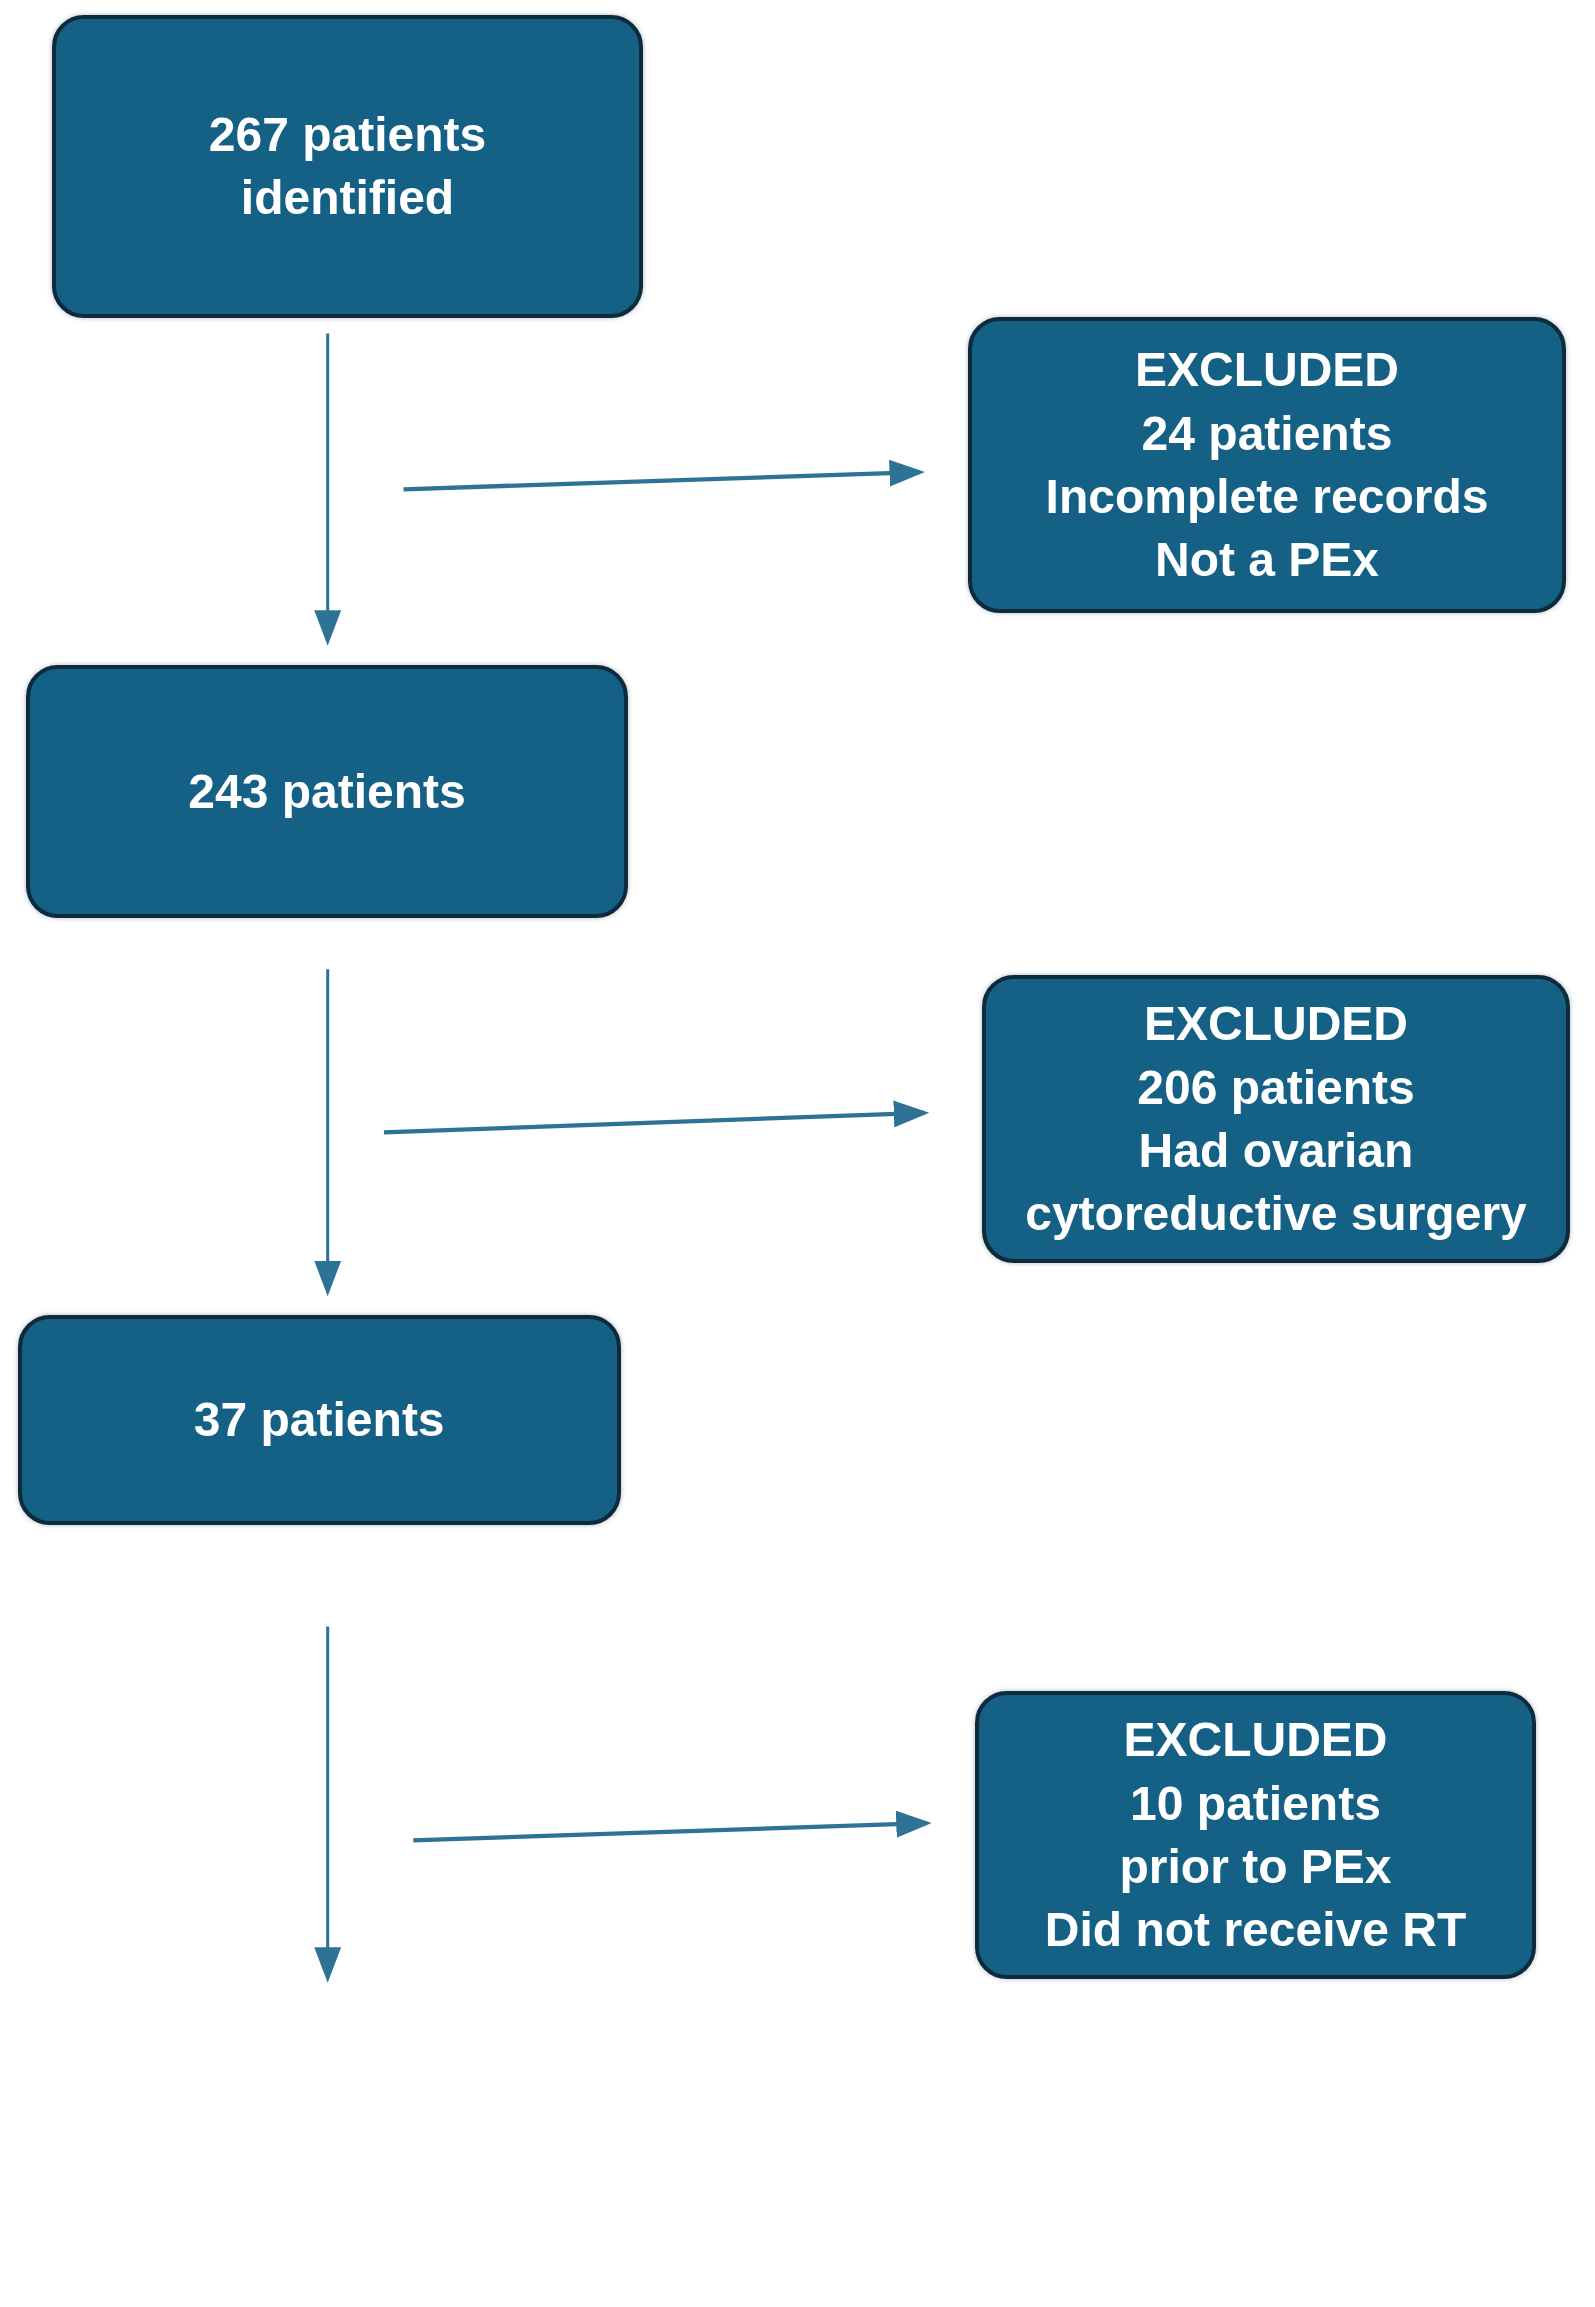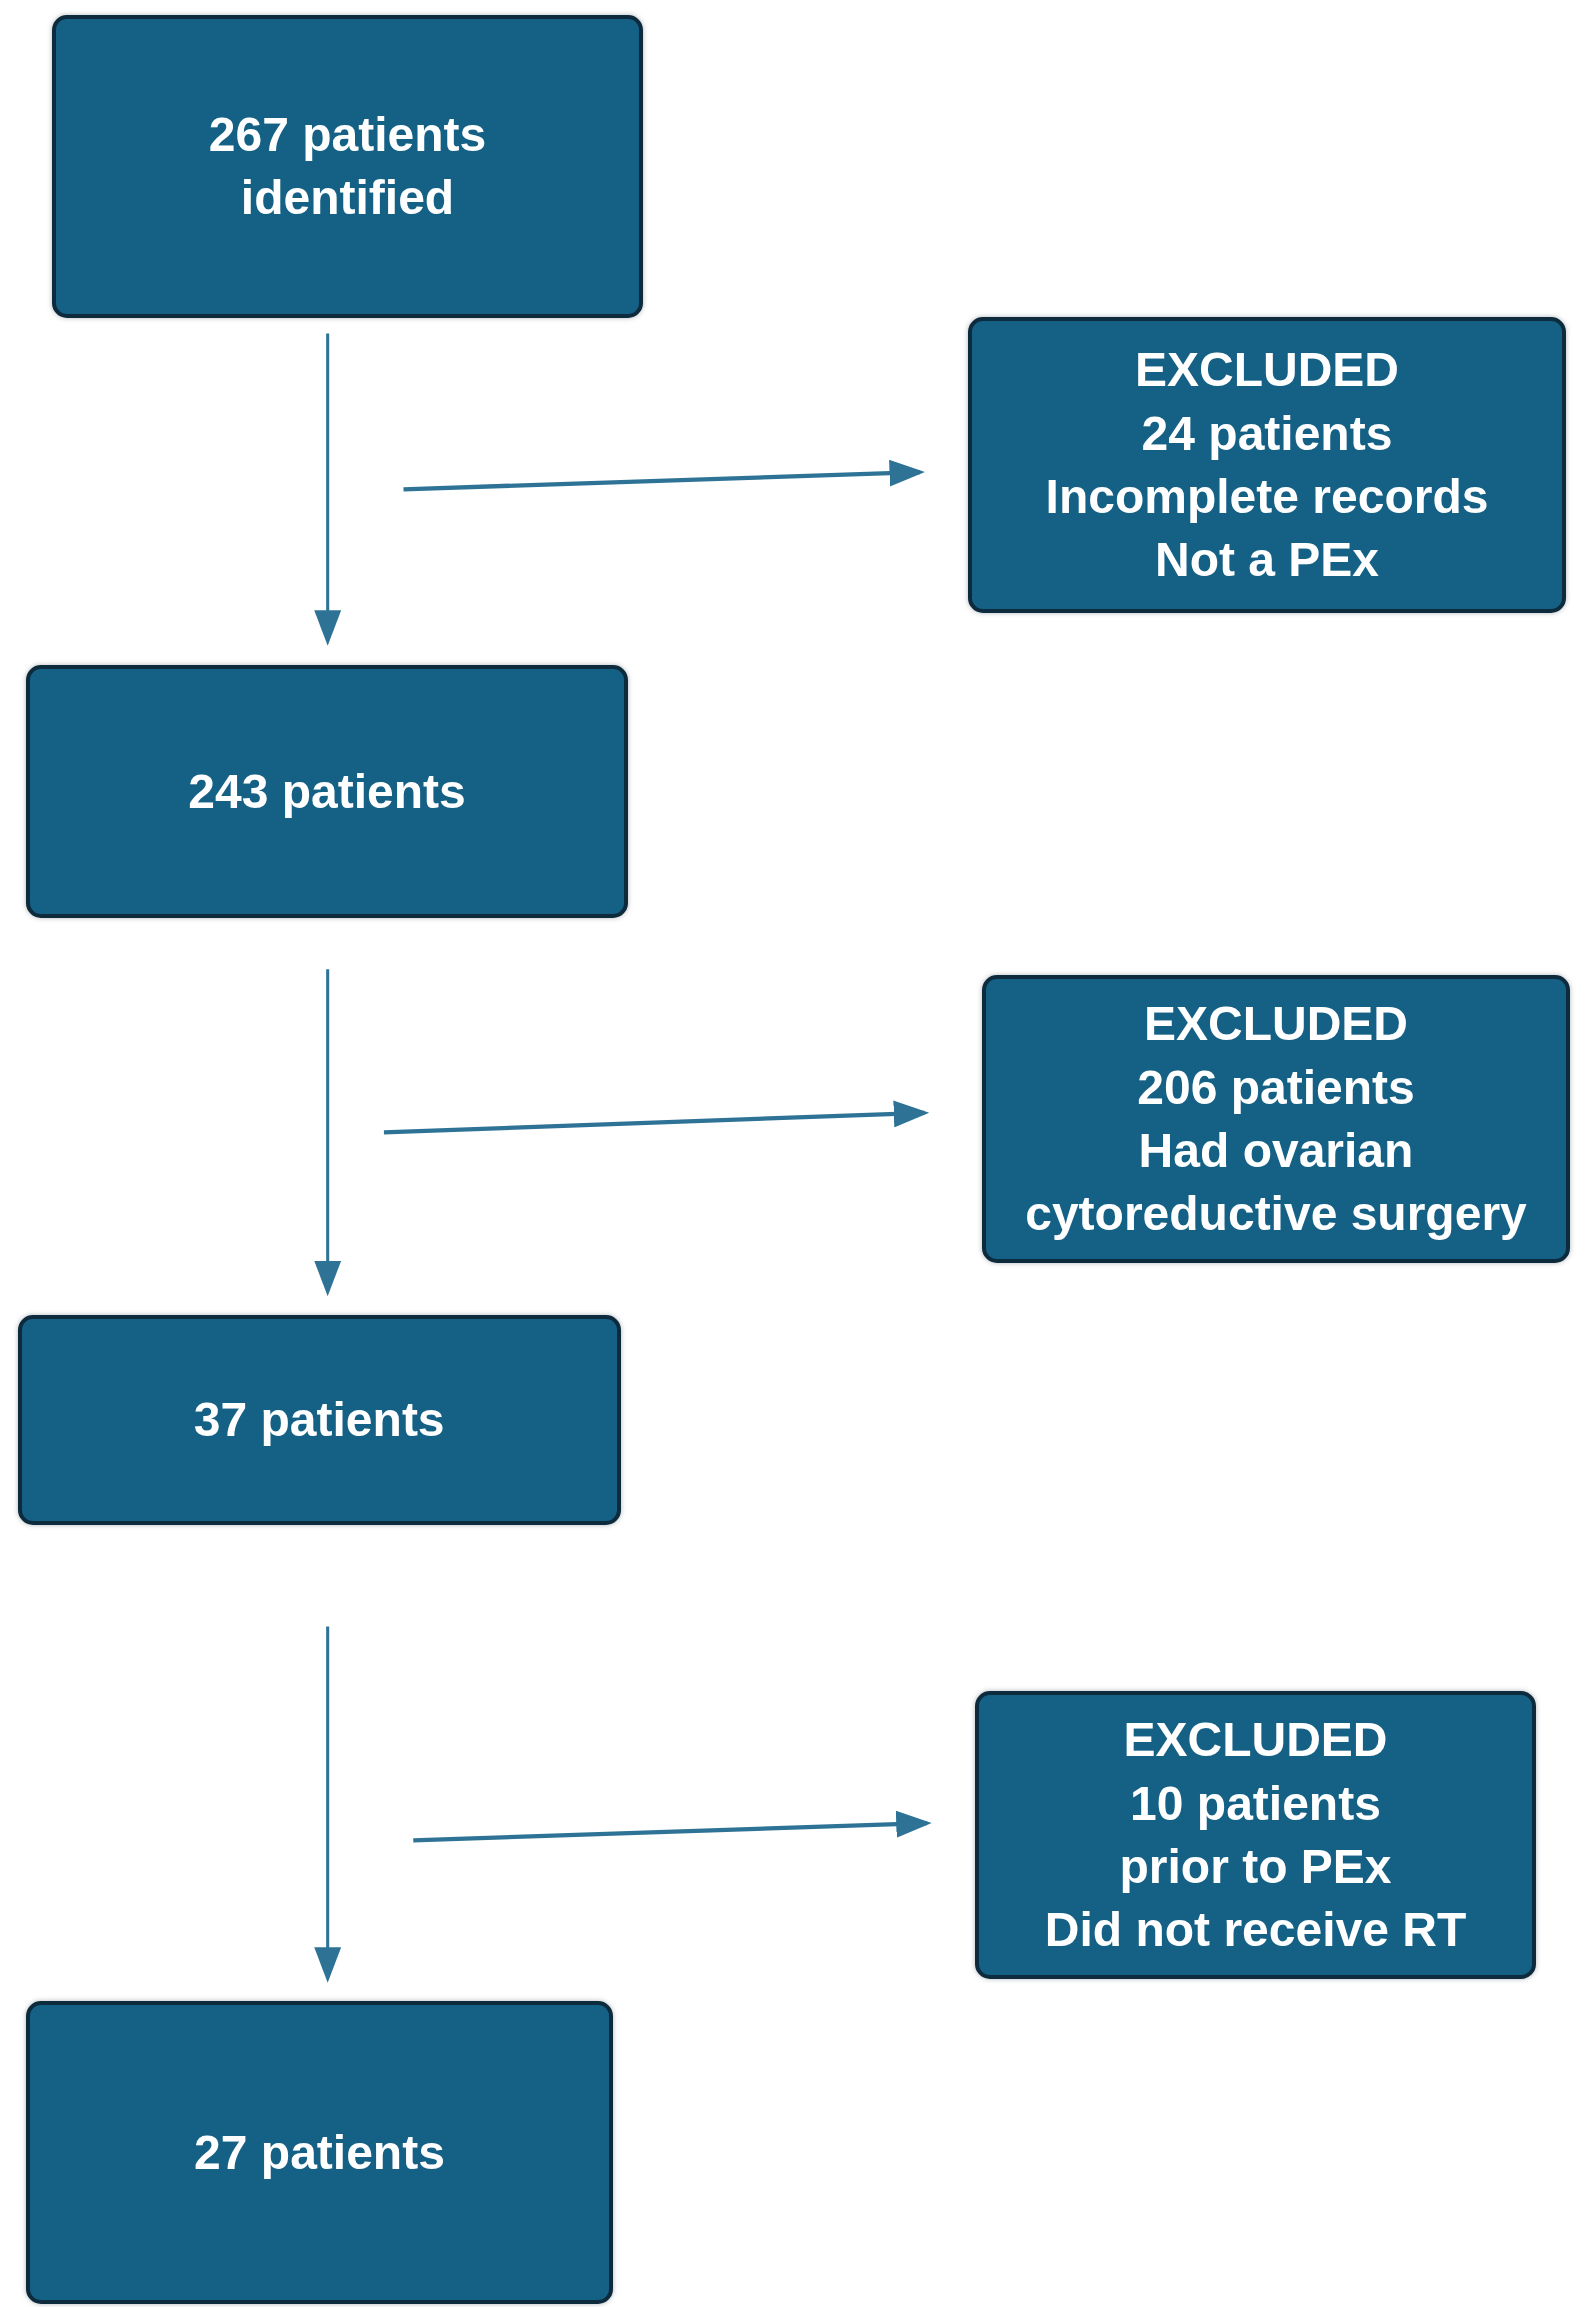--- a/index.html
+++ b/index.html
@@ -35,21 +35,21 @@
     stroke: var(--arrow-color);
     fill: none;
   }
   .arrow-line.v { stroke-width: 5px; }
   .arrow-line.h { stroke-width: 7px; }
   #arrowhead path { fill: var(--arrow-color); }
   .box {
     position: absolute;
     background: var(--box-fill);
     border: 4.3px solid var(--box-border);
-    border-radius: 15px;
+    border-radius: 32px;
     color: var(--text-color);
     display: flex;
     flex-direction: column;
     align-items: center;
     justify-content: center;
     text-align: center;
     font-weight: bold;
     box-shadow: 0 0 5.5px rgba(110,120,130,0.55);
   }
   .box .line {
@@ -85,23 +85,20 @@
   </div>
 
   <div class="box" style="left:26px; top:665px; width:602px; height:253px;">
     <div class="line">243 patients</div>
   </div>
 
   <div class="box" style="left:17.7px; top:1315px; width:603px; height:210px;">
     <div class="line">37 patients</div>
   </div>
 
-  <div class="box" style="left:26px; top:2001px; width:587px; height:303px;">
-    <div class="line">27 patients</div>
-  </div>
 
   <div class="box" style="left:968px; top:317px; width:598px; height:296px;">
     <div class="line">EXCLUDED</div>
     <div class="line">24 patients</div>
     <div class="line">Incomplete records</div>
     <div class="line">Not a PEx</div>
   </div>
 
   <div class="box" style="left:982px; top:975px; width:588px; height:288px;">
     <div class="line">EXCLUDED</div>

